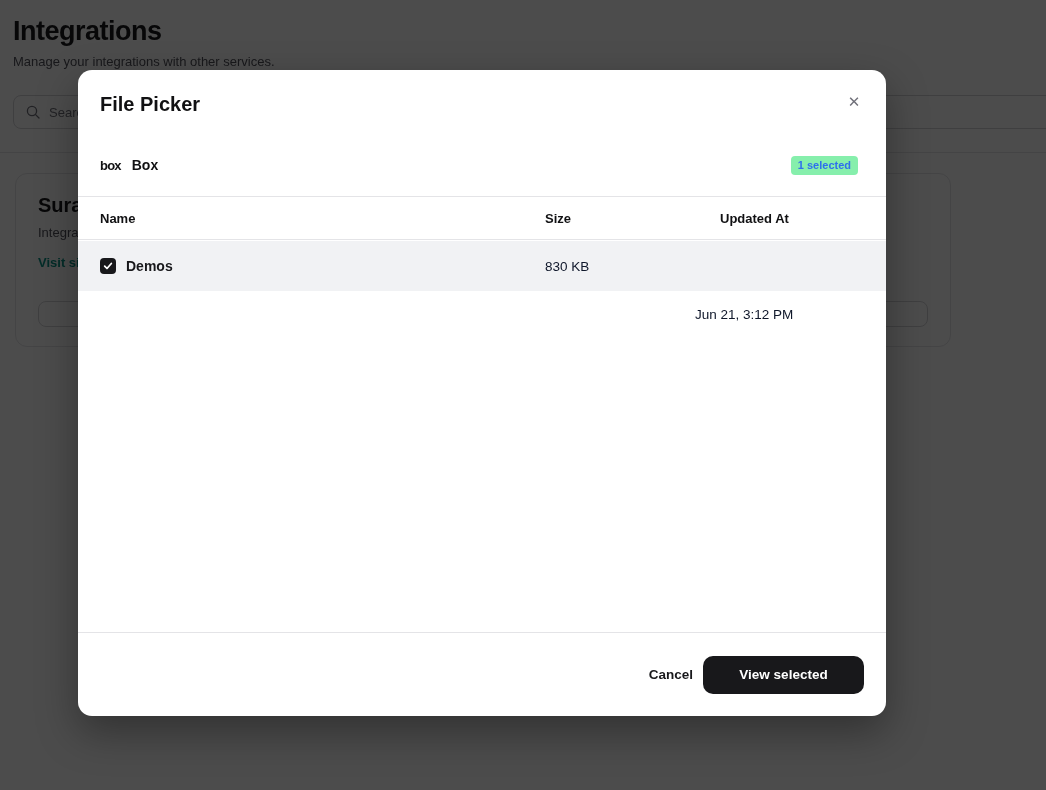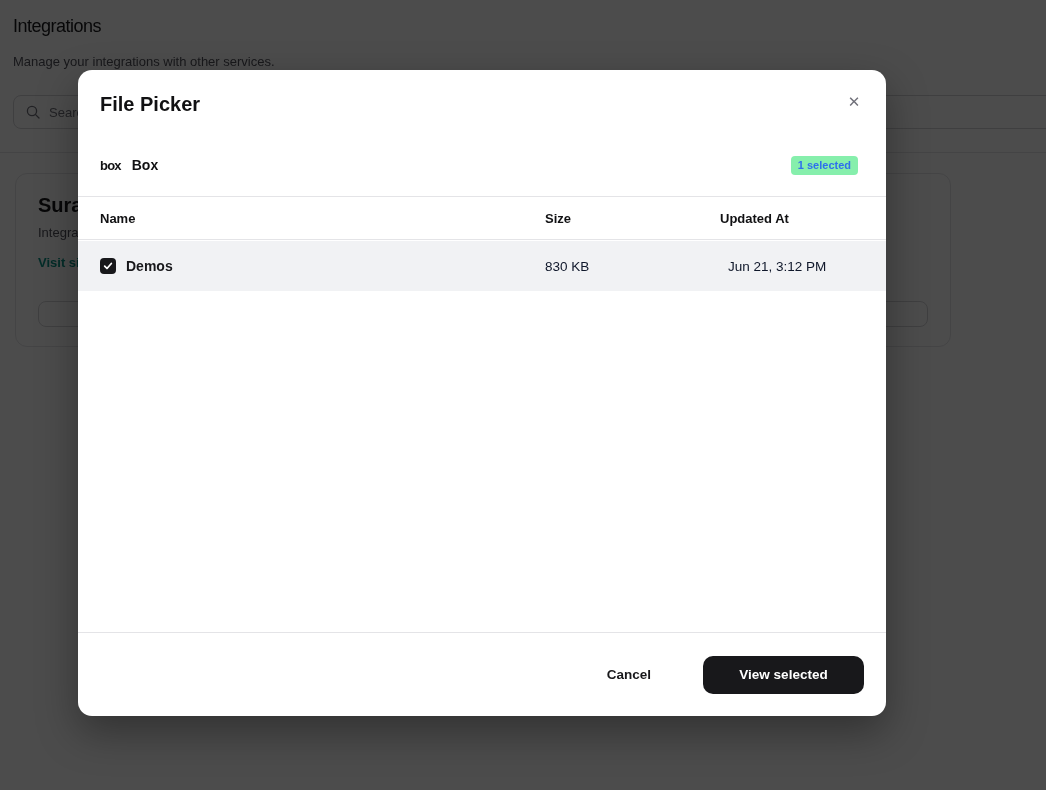--- a/index.html
+++ b/index.html
@@ -13,21 +13,21 @@
     font-family:"Liberation Sans", sans-serif;
     background:#ffffff;
     position:relative;
     color:#18181b;
   }
 
   
   .page{position:absolute;inset:0;background:#fff;}
   .page-title{
     position:absolute;left:13px;top:16px;
-    font-size:18px;font-weight:400;letter-spacing:-0.5px;color:#18181b;
+    font-size:27px;font-weight:700;letter-spacing:-0.5px;color:#18181b;
   }
   .page-subtitle{
     position:absolute;left:13px;top:54px;
     font-size:13px;color:#52525b;
   }
   .search-wrap{
     position:absolute;left:13px;top:95px;right:-12px;height:34px;
     border:1px solid #d4d4d8;border-radius:8px;background:#fff;
     display:flex;align-items:center;padding-left:12px;
   }
@@ -105,33 +105,33 @@
   .thead .cell{position:absolute;top:0;height:43px;display:flex;align-items:center;
     font-size:13px;font-weight:700;color:#111113;}
   .trow{
     position:absolute;left:0;right:0;top:171px;height:50px;
     background:#f1f2f4;cursor:pointer;
   }
   .trow .cell{position:absolute;top:0;height:50px;display:flex;align-items:center;}
   .col-name{left:22px;}
   .col-size{left:467px;}
   .col-updated{left:642px;}
-  .cell-updated{left:650px;}
+  .cell-updated{left:617px;margin-top:48px;}
   .checkbox{
     width:16px;height:16px;border-radius:4px;background:#18181b;
     display:inline-flex;align-items:center;justify-content:center;
     margin-right:10px;flex:0 0 auto;cursor:pointer;
   }
   .row-name{font-size:14px;font-weight:600;color:#18181b;}
   .row-meta{font-size:13.5px;color:#0f172a;}
   .modal-footer{
     position:absolute;left:0;right:0;bottom:0;height:84px;
     border-top:1px solid var(--border);
     display:flex;align-items:center;justify-content:flex-end;
-    padding-right:22px;gap:42px;
+    padding-right:22px;
   }
   .btn-cancel{
     border:none;background:transparent;cursor:pointer;
     font-family:"Liberation Sans", sans-serif;
     font-size:13.5px;font-weight:700;color:#18181b;padding:8px 2px;
   }
   .btn-primary{
     width:161px;height:38px;border:none;border-radius:10px;cursor:pointer;
     background:var(--accent-dark);color:#fff;
     font-family:"Liberation Sans", sans-serif;

